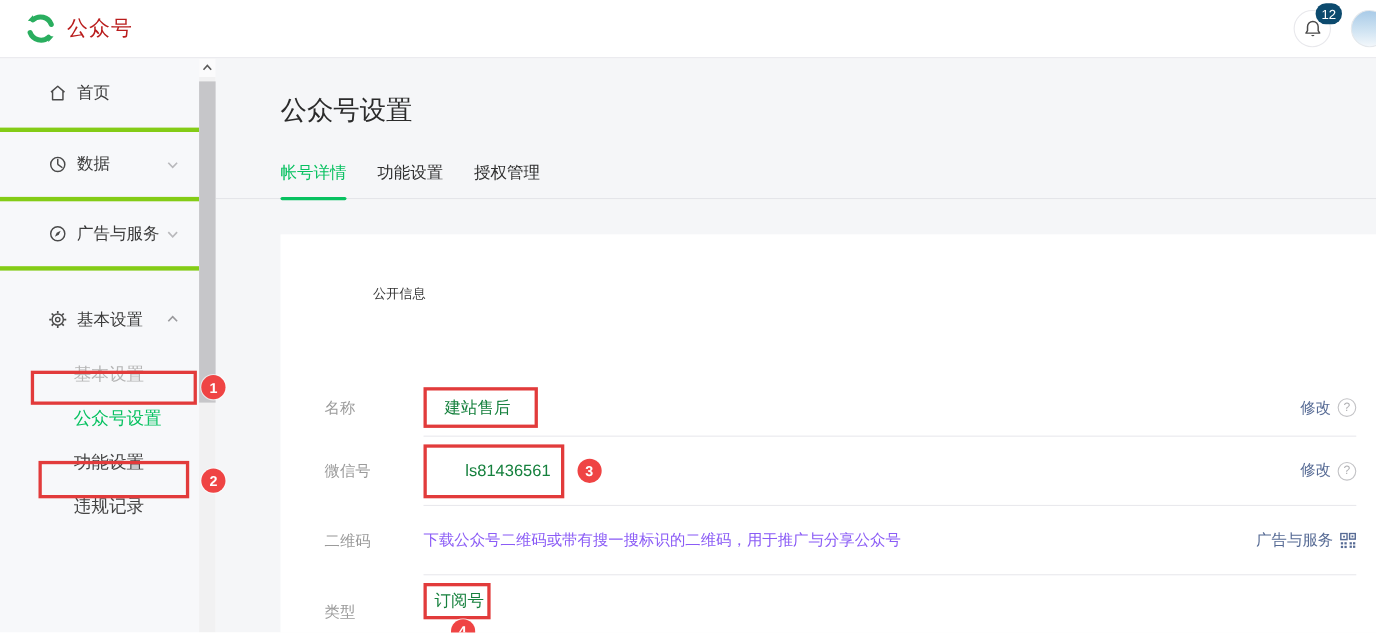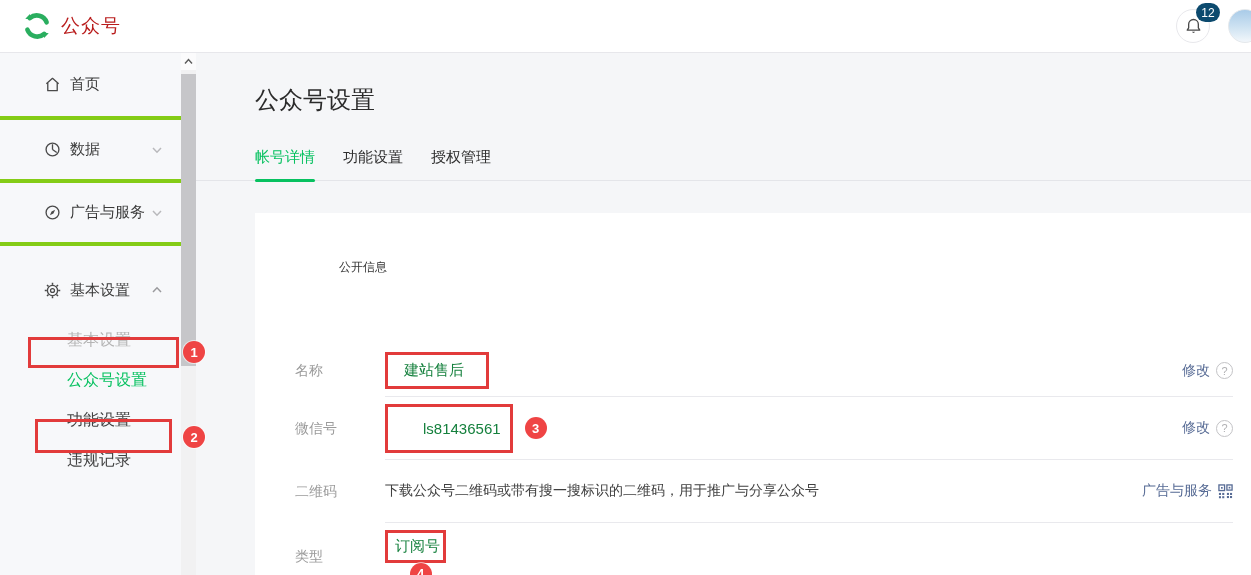--- a/index.html
+++ b/index.html
@@ -95,21 +95,21 @@
   .row-label { width:90px; display:flex; align-items:center; font-size:14px; color:#9b9b9b; }
   .row-body {
     flex:1; display:flex; align-items:center; justify-content:space-between;
   }
   .row-body.divided { border-bottom:1px solid #e9e9ed; }
   .row-1 { height:52px; }
   .row-2 { height:63px; }
   .row-3 { height:63px; }
   .row-4 { height:62px; padding-top:6px; }
   .value-text { font-size:15px; color:#15803d; }
-  .desc-text { font-size:14px; color:#404040; }
+  .desc-text { font-size:14px; color:#8b5cf6; }
 
   .redbox { border:3px solid #e23b3b; display:inline-flex; align-items:center; }
   .redbox.name-box { padding:6px 22px 6px 16px; }
   .redbox.wxid-box { padding:13px 9px 13px 35px;justify-content:center; }
   .redbox.type-box { padding:4px 3px 4px 7px; }
 
   .stepdot {
     width:22px; height:22px; border-radius:50%; background:#ef4444;
     color:#fff; font-size:13px; font-weight:bold;
     display:inline-flex; align-items:center; justify-content:center;

